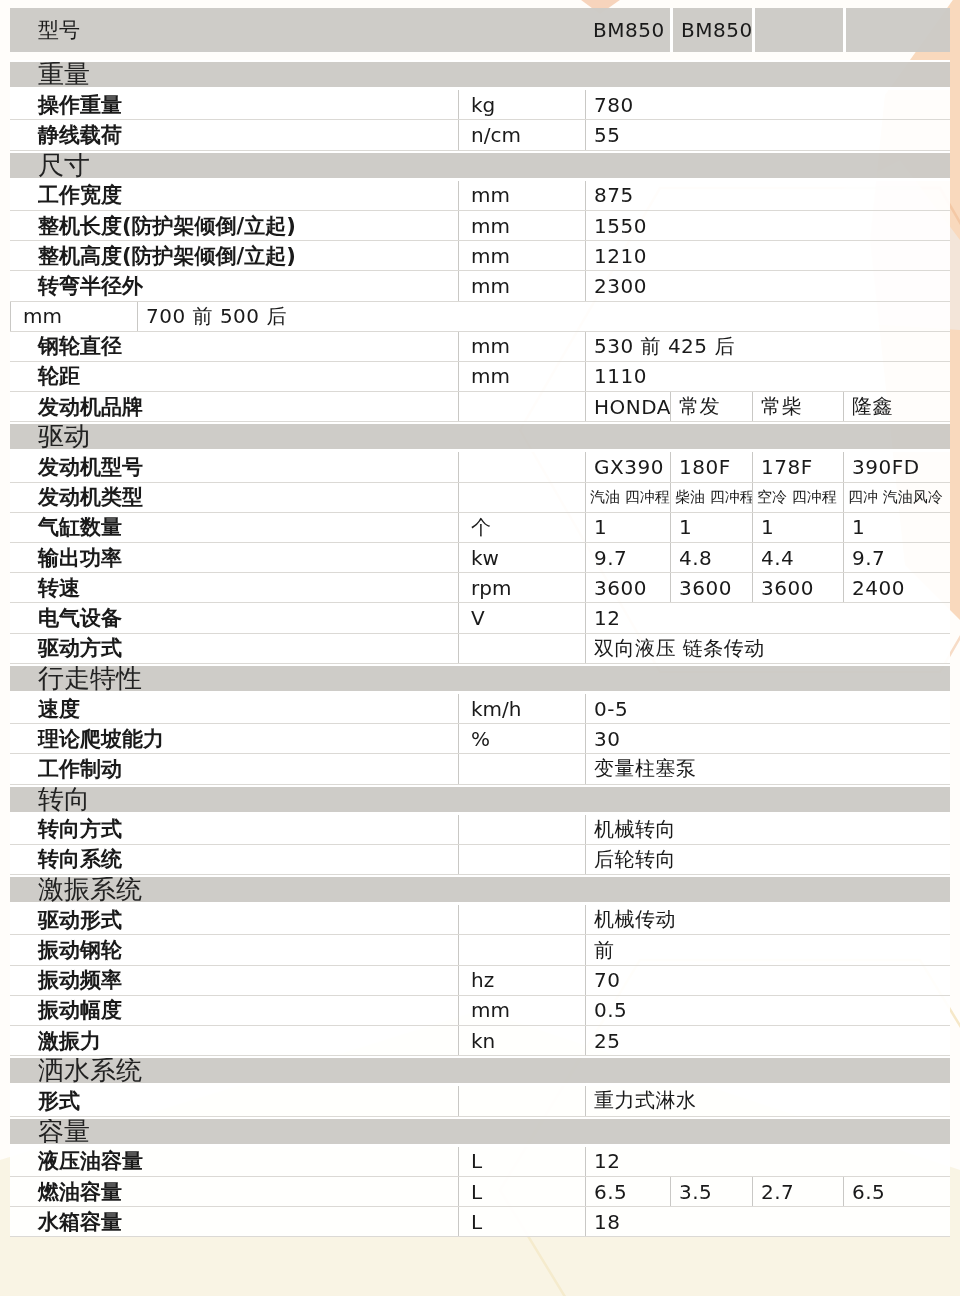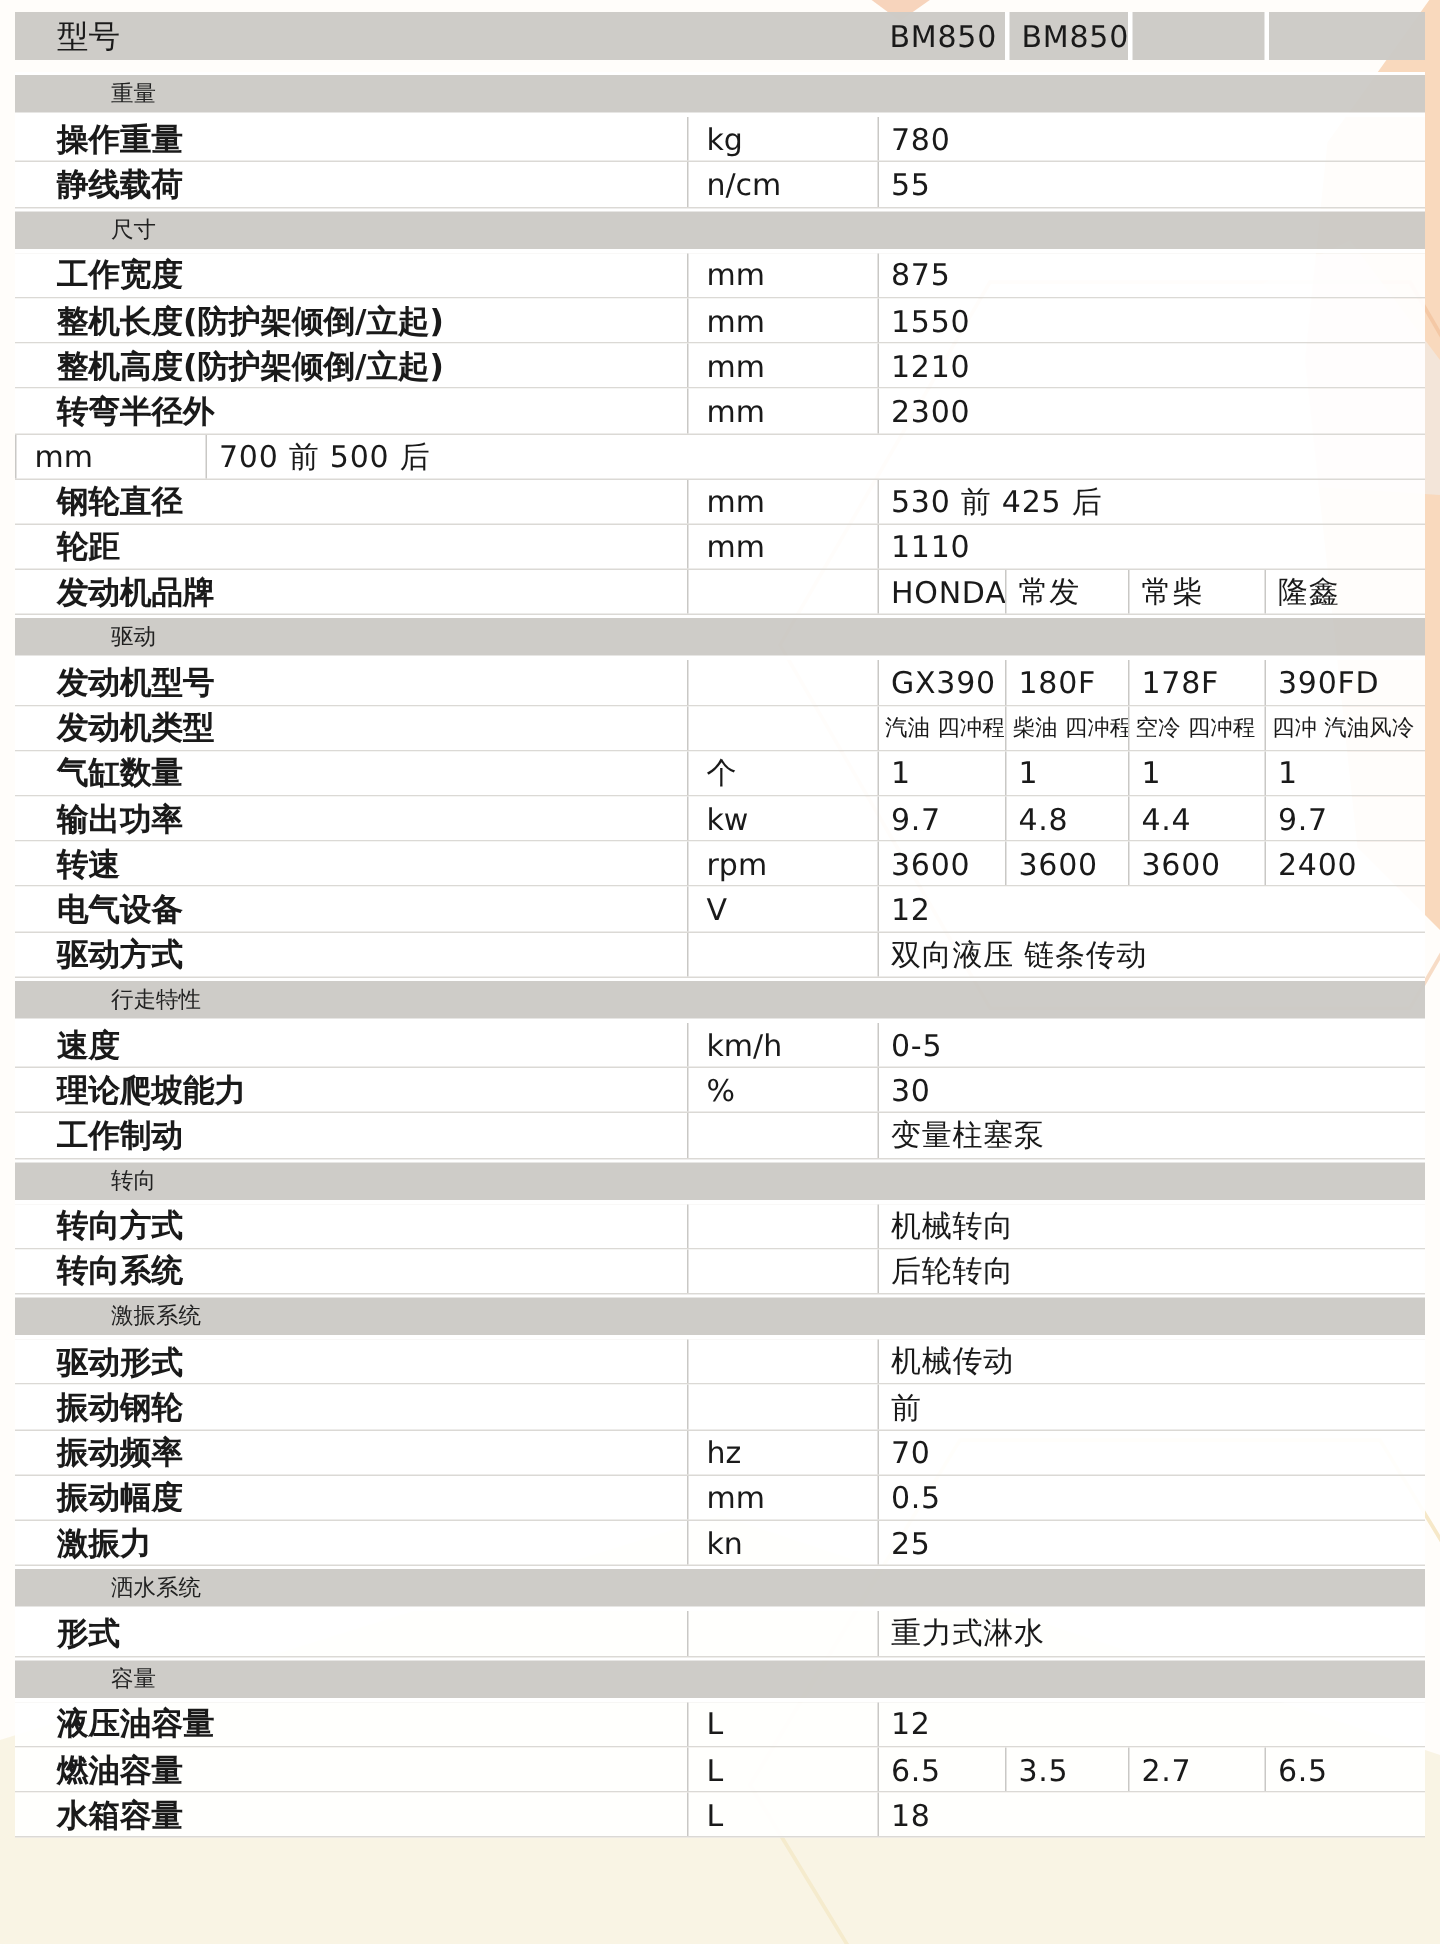--- a/index.html
+++ b/index.html
@@ -19,26 +19,26 @@
     background:rgba(255,255,255,0.93);
     border-bottom:1px solid #dbd9d5;
   }
   .row.sec{
     background:rgba(204,202,198,0.97);
     border-top:2px solid #ffffff;
     border-bottom:3px solid #ffffff;
   }
   .row.model{
     background:rgba(204,202,198,0.97);
-    height:32px;border-bottom:none;
+    height:44px;border-bottom:none;
   }
   .spacer{height:8px;background:transparent;}
   .c{display:flex;align-items:center;box-sizing:border-box;overflow:hidden;white-space:nowrap;}
   .lbl{width:448px;padding-left:28px;font-size:21px;font-weight:bold;}
-  .sectitle{width:864px;padding-left:28px;font-size:15px;color:#222;margin-left:36px;}
+  .sectitle{width:864px;padding-left:28px;font-size:26px;color:#222;}
   .unit{width:127px;padding-left:12px;font-size:20px;border-left:1px solid #c9c8c5;}
   .val{padding-left:8px;font-size:20px;letter-spacing:0.5px;border-left:1px solid #c9c8c5;}
   .vspan{width:365px;}
   .v1{width:85px;}
   .v2{width:82px;}
   .v3{width:91px;}
   .v4{width:107px;}
   .row.small .val{font-size:15px;padding-left:4px;letter-spacing:0;}
   .mlabel{width:575px;padding-left:28px;font-size:21px;}
   .mval{padding-left:8px;font-size:20px;letter-spacing:0.5px;}

